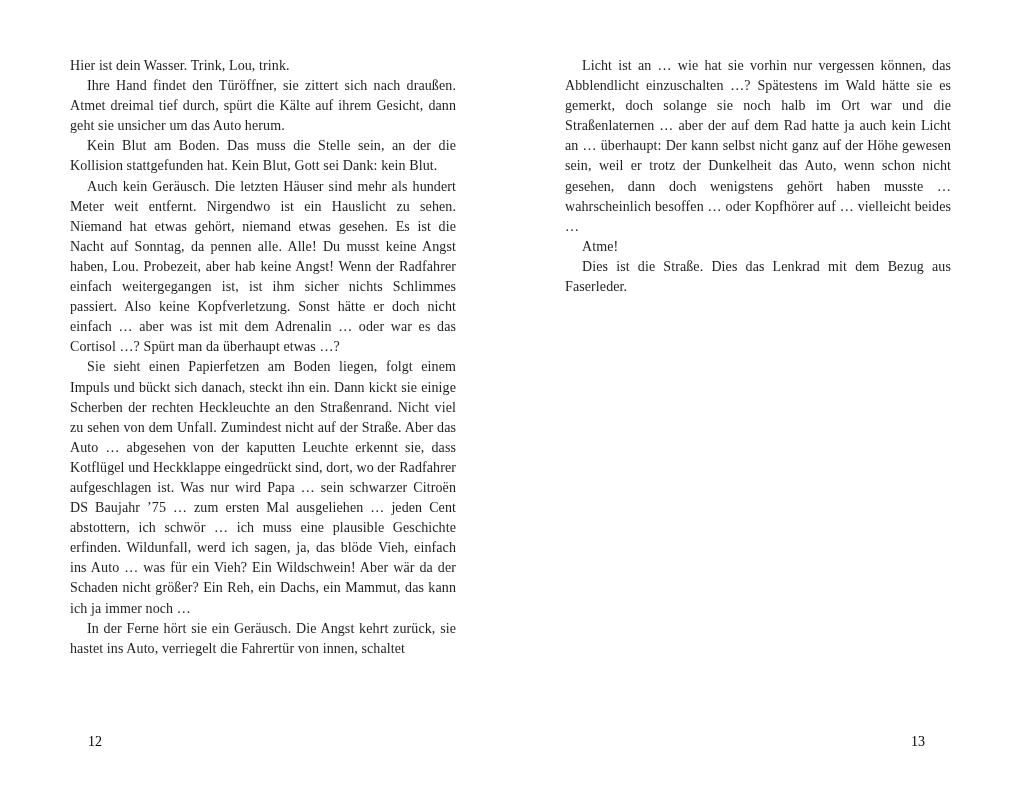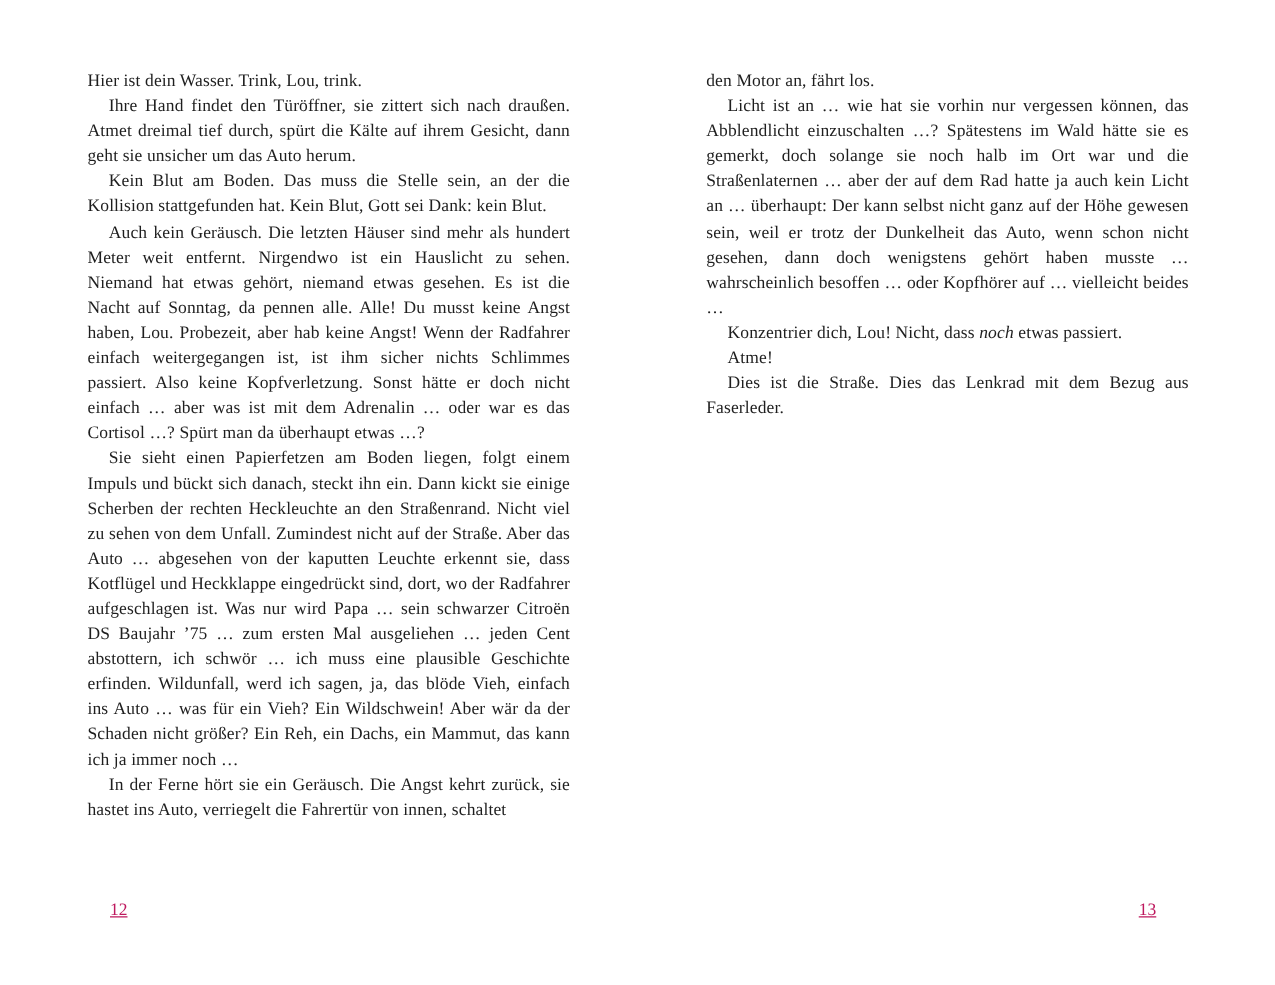--- a/index.html
+++ b/index.html
@@ -45,24 +45,23 @@
     text-indent: 17px;
   }
   .text-block p.no-indent {
     text-indent: 0;
   }
   .text-block em {
     font-style: italic;
   }
   .folio {
     position: absolute;
-    bottom: 51px;
+    bottom: 38px;
     font-size: 14px;
-    color: #be185d;
-    text-decoration: underline;
+    color: #000000;
   }
   .folio-left  { left: 18px; }
   .folio-right { right: 26px; margin-left: 24px; }
 </style>
 </head>
 <body>
 
 <div class="book-spread">
 
   <section class="page page-left">
@@ -72,22 +71,20 @@
       <p>Kein Blut am Boden. Das muss die Stelle sein, an der die Kollision stattgefunden hat. Kein Blut, Gott sei Dank: kein Blut.</p>
       <p>Auch kein Geräusch. Die letzten Häuser sind mehr als hundert Meter weit entfernt. Nirgendwo ist ein Hauslicht zu sehen. Niemand hat etwas gehört, niemand etwas gesehen. Es ist die Nacht auf Sonntag, da pennen alle. Alle! Du musst keine Angst haben, Lou. Probezeit, aber hab keine Angst! Wenn der Radfahrer einfach weitergegangen ist, ist ihm sicher nichts Schlimmes passiert. Also keine Kopfverletzung. Sonst hätte er doch nicht einfach … aber was ist mit dem Adrenalin … oder war es das Cortisol …? Spürt man da überhaupt etwas …?</p>
       <p>Sie sieht einen Papierfetzen am Boden liegen, folgt einem Impuls und bückt sich danach, steckt ihn ein. Dann kickt sie einige Scherben der rechten Heckleuchte an den Straßenrand. Nicht viel zu sehen von dem Unfall. Zumindest nicht auf der Straße. Aber das Auto … abgesehen von der kaputten Leuchte erkennt sie, dass Kotflügel und Heckklappe eingedrückt sind, dort, wo der Radfahrer aufgeschlagen ist. Was nur wird Papa … sein schwarzer Citroën DS Baujahr ’75 … zum ersten Mal ausgeliehen … jeden Cent abstottern, ich schwör … ich muss eine plausible Geschichte erfinden. Wildunfall, werd ich sagen, ja, das blöde Vieh, einfach ins Auto … was für ein Vieh? Ein Wildschwein! Aber wär da der Schaden nicht größer? Ein Reh, ein Dachs, ein Mammut, das kann ich ja immer noch …</p>
       <p>In der Ferne hört sie ein Geräusch. Die Angst kehrt zurück, sie hastet ins Auto, verriegelt die Fahrertür von innen, schaltet</p>
     </div>
     <div class="folio folio-left">12</div>
   </section>
 
   <section class="page page-right">
     <div class="text-block" lang="de">
-      <p class="no-indent">den Motor an, fährt los.</p>
       <p>Licht ist an … wie hat sie vorhin nur vergessen können, das Abblendlicht einzuschalten …? Spätestens im Wald hätte sie es gemerkt, doch solange sie noch halb im Ort war und die Straßenlaternen … aber der auf dem Rad hatte ja auch kein Licht an … überhaupt: Der kann selbst nicht ganz auf der Höhe gewesen sein, weil er trotz der Dunkelheit das Auto, wenn schon nicht gesehen, dann doch wenigstens gehört haben musste … wahrscheinlich besoffen … oder Kopfhörer auf … vielleicht beides …</p>
-      <p><span>Konzentrier dich, Lou! Nicht, dass </span><em>noch</em><span> etwas passiert.</span></p>
       <p>Atme!</p>
       <p>Dies ist die Straße. Dies das Lenkrad mit dem Bezug aus Faserleder.</p>
     </div>
     <div class="folio folio-right">13</div>
   </section>
 
 </div>
 
 </body></html>

